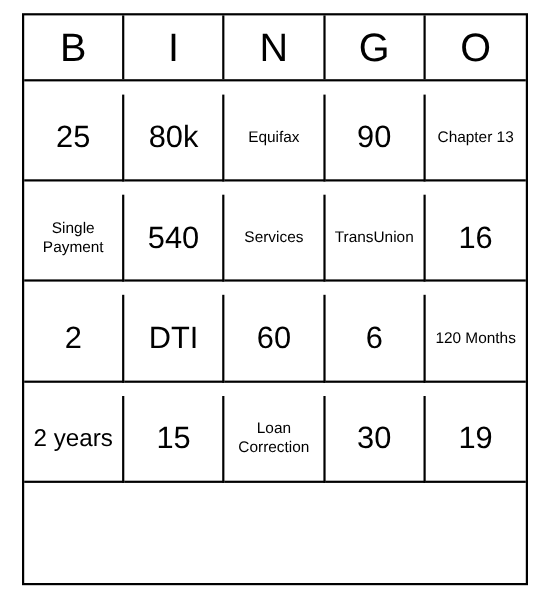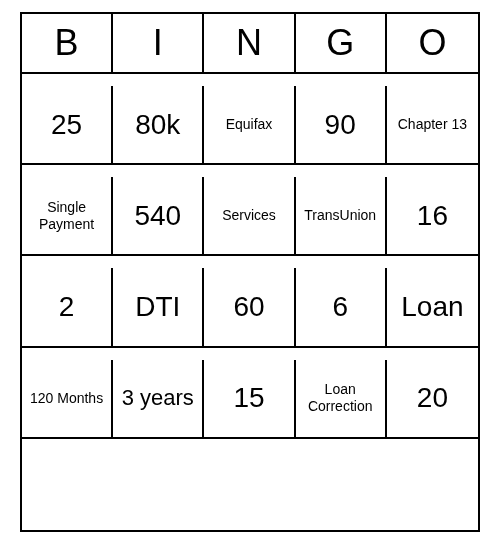--- a/index.html
+++ b/index.html
@@ -101,20 +101,20 @@
       <div class="bingo-cell small">Chapter 13</div>
       <div class="bingo-cell small">Single Payment</div>
       <div class="bingo-cell large">540</div>
       <div class="bingo-cell small">Services</div>
       <div class="bingo-cell small">TransUnion</div>
       <div class="bingo-cell large">16</div>
       <div class="bingo-cell large">2</div>
       <div class="bingo-cell large">DTI</div>
       <div class="bingo-cell large">60</div>
       <div class="bingo-cell large">6</div>
-      <div class="bingo-cell large">Loan</div>
       <div class="bingo-cell small">120 Months</div>
-      <div class="bingo-cell medium">3 years</div>
+      <div class="bingo-cell medium">2 years</div>
       <div class="bingo-cell large">15</div>
       <div class="bingo-cell small">Loan Correction</div>
-      <div class="bingo-cell large">20</div>
+      <div class="bingo-cell large">30</div>
+      <div class="bingo-cell large">19</div>
     </div>
 </div>
 
 </body></html>

